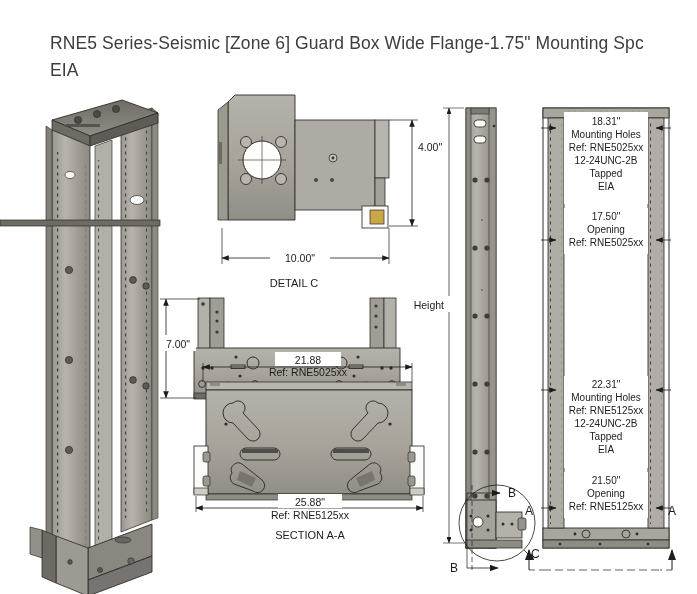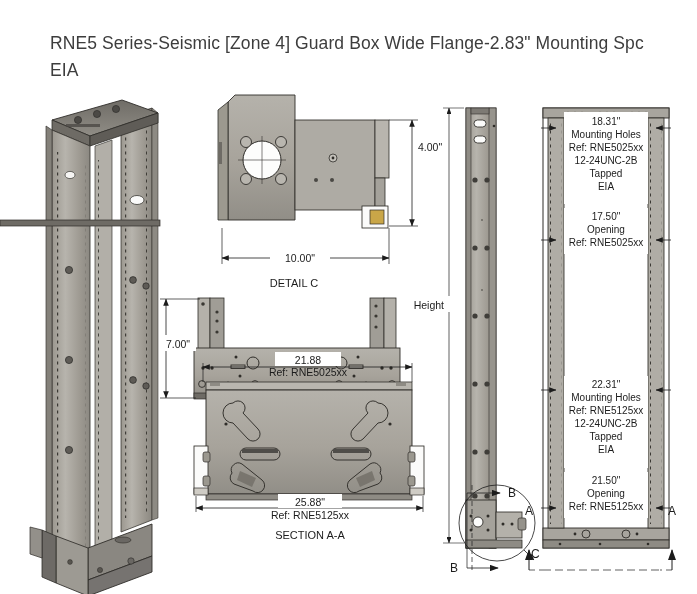--- a/index.html
+++ b/index.html
@@ -50,21 +50,21 @@
   .dimtext { font-size: 10.5px; }
   .caption { font-size: 11px; }
   .notetext { font-size: 10px; }
   .marker { font-size: 12px; }
 </style>
 </head>
 <body>
 
 <div id="page">
 
-  <div id="title">RNE5 Series-Seismic [Zone 4] Guard Box Wide Flange-2.83" Mounting Spc EIA</div>
+  <div id="title">RNE5 Series-Seismic [Zone 6] Guard Box Wide Flange-1.75" Mounting Spc EIA</div>
 
   <div id="drawing">
     <svg width="697" height="514" viewBox="0 0 697 514" xmlns="http://www.w3.org/2000/svg">
       <defs>
         <linearGradient id="postGrad" x1="0" y1="0" x2="1" y2="0">
           <stop offset="0%" stop-color="#9b978f"></stop>
           <stop offset="35%" stop-color="#b7b4ad"></stop>
           <stop offset="70%" stop-color="#a09c94"></stop>
           <stop offset="100%" stop-color="#8b8881"></stop>
         </linearGradient>

